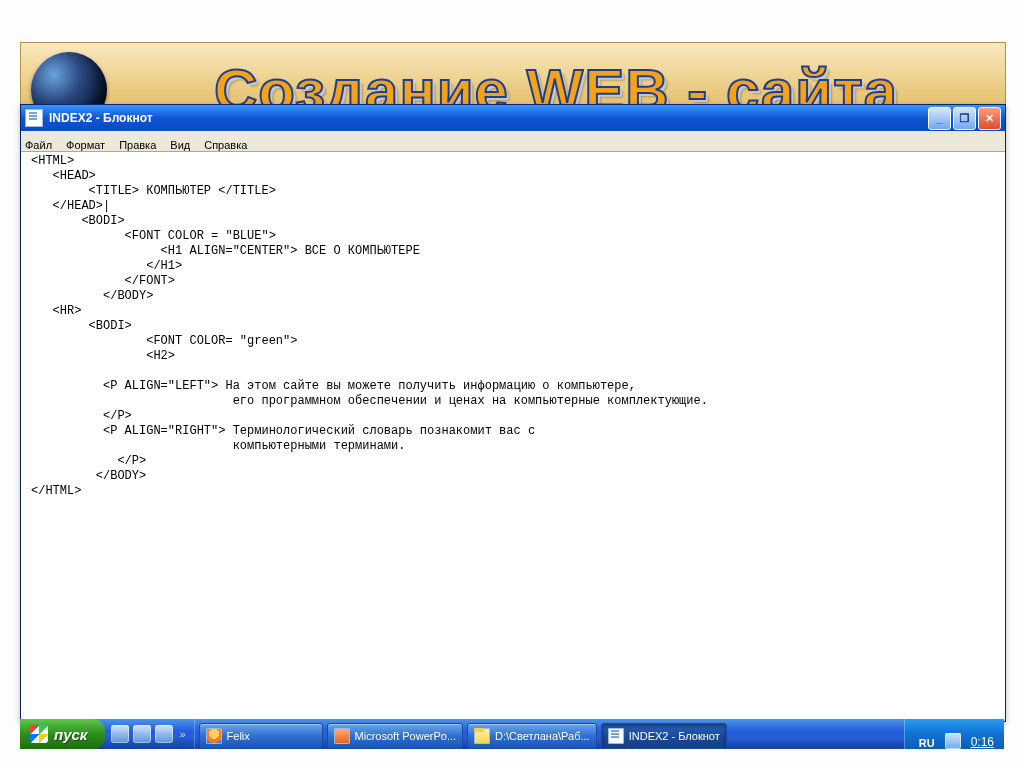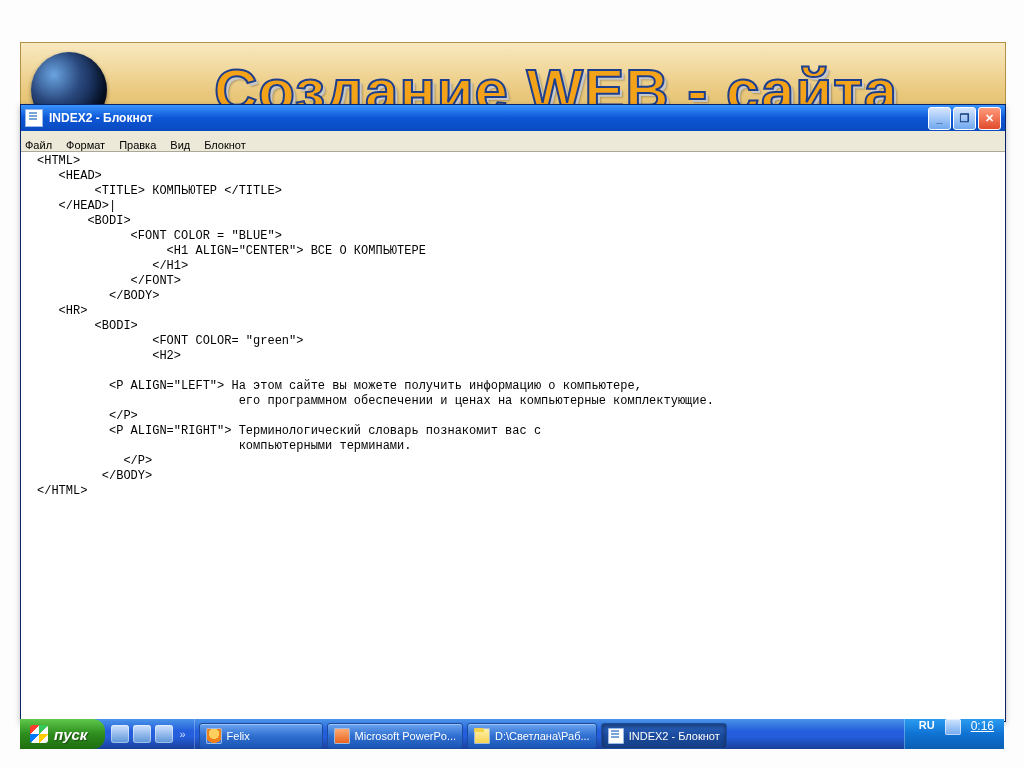--- a/index.html
+++ b/index.html
@@ -64,21 +64,21 @@
   }
   .win-btn.close { background: linear-gradient(#ff9a7a,#e04b2c); color:#fff; }
   .np-menu {
     height: 20px; background: #ece9d8; border-bottom: 1px solid #aca899;
     font-size: 11px; display: flex; align-items: flex-end; padding-left: 4px;
   }
   .np-menu span { margin-right: 14px; cursor: default; }
   .np-body {
     flex: 1; background: #fff; overflow-y: auto; overflow-x: hidden;
     font-family: "Courier New", monospace; font-size: 12px; line-height: 15px;
-    padding: 2px 16px; white-space: pre; color:#000;
+    padding: 2px 10px; white-space: pre; color:#000;
   }
   
   .np-body::-webkit-scrollbar { width: 17px; background:#f0eee1; }
   .np-body::-webkit-scrollbar-thumb { background:#c8c4ad; border:1px solid #a0a0a0; }
   .np-body::-webkit-scrollbar-button { height:17px; background:#d8d4bd; border:1px solid #a0a0a0; }
   
   .taskbar {
     position: absolute; left: 20px; bottom: 18px; width: 984px; height: 30px;
     background: linear-gradient(#4a94e8,#245edc 40%,#245edc 60%,#193f9a);
     display: flex; align-items: stretch; font-size: 11px; color:#fff;
@@ -120,21 +120,21 @@
   .task .tic { width:16px; height:16px; border-radius:2px; background:linear-gradient(#fff,#c6dbff); box-shadow:inset 0 0 0 1px #9bbbe6; flex-shrink:0; }
   .task .tic.fx { background:radial-gradient(circle at 50% 35%,#ffcf5e 0 40%,#f08019 41% 70%,#3b76d8 71% 100%); }
   .task .tic.fold { background:linear-gradient(#fff2b0,#f5d24b); position:relative; }
   .task .tic.fold::before { content:""; position:absolute; left:0; top:0; width:10px; height:4px; background:#f5d24b; border-radius:2px 2px 0 0; }
   .task .tic.pp { background:linear-gradient(#ffb07a,#e75e18); }
   .task .tic.np { background:#fff; position:relative; }
   .task .tic.np::before { content:""; position:absolute; left:3px; top:2px; width:8px; height:2px; background:#7aa5d8; box-shadow:0 3px 0 #7aa5d8,0 6px 0 #7aa5d8;}
   .task .tic.pc { background:linear-gradient(#dfeaf7,#8bb2dd); }
   .task span.lbl { color:#fff; font-size:11px; overflow:hidden; text-overflow:ellipsis; }
   .tray {
-    display:flex; align-items:flex-start; gap:10px;
+    display:flex; align-items:flex-end; gap:10px;
     background: linear-gradient(#2a9cf0,#0f72d3 50%,#0b5fb3);
     padding:0 10px 0 14px; border-left:1px solid rgba(255,255,255,.3);
   }
   .tray .lang { font-weight:bold; font-size:11px; }
   .tray .tic-s { width:16px; height:16px; border-radius:2px; background:linear-gradient(#d0e5ff,#6fa8ef); box-shadow:inset 0 0 0 1px rgba(255,255,255,.5);}
   .tray .clock { font-size:12px;text-decoration:underline; }
 </style>
 </head>
 <body>
 
@@ -150,21 +150,21 @@
     <div class="spacer"></div>
     <div class="win-btn">_</div>
     <div class="win-btn">❐</div>
     <div class="win-btn close">✕</div>
   </div>
   <div class="np-menu">
     <span>Файл</span>
     <span>Формат</span>
     <span>Правка</span>
     <span>Вид</span>
-    <span>Блокнот</span>
+    <span>Справка</span>
   </div>
   <div class="np-body">&lt;HTML&gt;
    &lt;HEAD&gt;
         &lt;TITLE&gt; КОМПЬЮТЕР &lt;/TITLE&gt;
    &lt;/HEAD&gt;|
        &lt;BODI&gt;
              &lt;FONT COLOR = "BLUE"&gt;
                   &lt;H1 ALIGN="CENTER"&gt; ВСЕ О КОМПЬЮТЕРЕ
                 &lt;/H1&gt;
              &lt;/FONT&gt;

